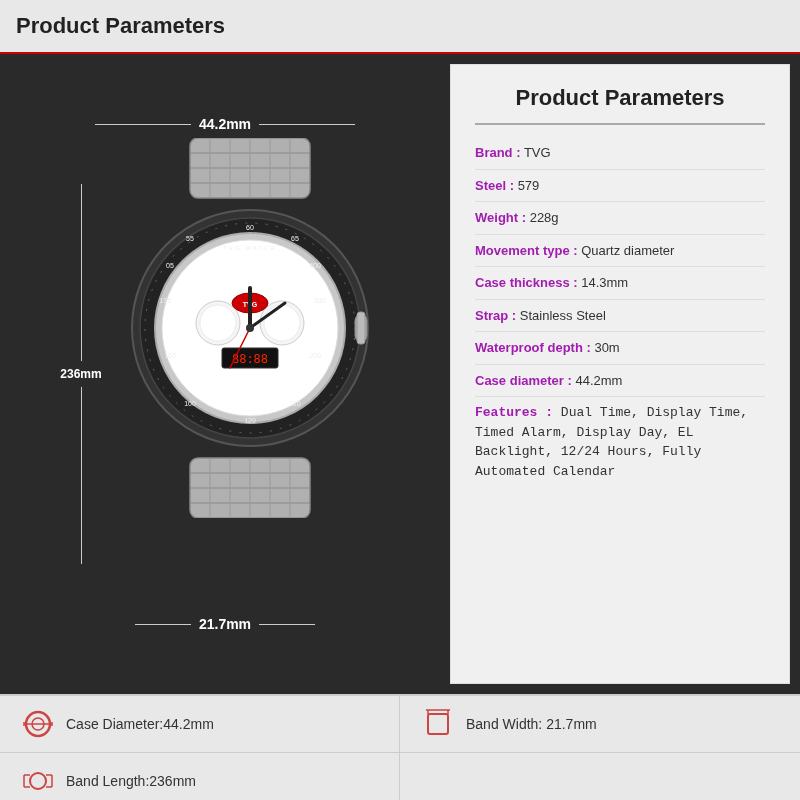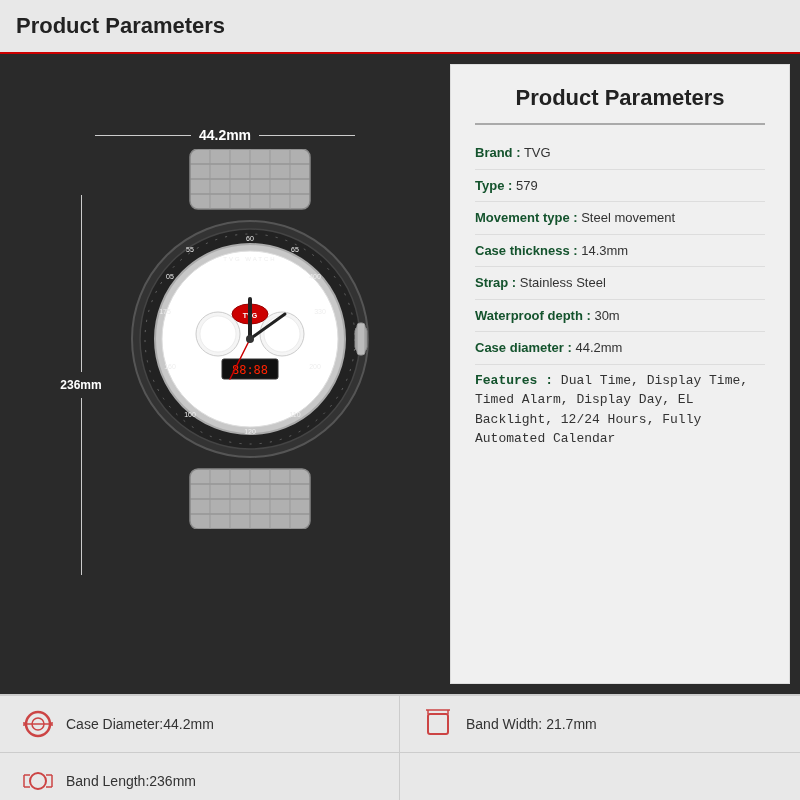--- a/index.html
+++ b/index.html
@@ -141,21 +141,21 @@
       font-size: 13px;
       color: #333;
       line-height: 1.5;
     }
     .param-row:last-child {
       border-bottom: none;
       font-family: Liberation Mono, monospace;
     }
     .param-label {
       font-weight: bold;
-      color: #14532d;
+      color: #a21caf;
       text-align: center;
     }
     .param-value {
       color: #333;
     }
 
     
     .bottom-bar {
       display: grid;
       grid-template-columns: 1fr 1fr;
@@ -289,37 +289,46 @@
           <text x="205" y="220" text-anchor="middle" fill="#eee" font-size="7">200</text>
           <text x="80" y="268" text-anchor="middle" fill="#eee" font-size="7">100</text>
           <text x="185" y="268" text-anchor="middle" fill="#eee" font-size="7">110</text>
           <text x="140" y="285" text-anchor="middle" fill="#eee" font-size="7">120</text>
 
           <text x="140" y="112" text-anchor="middle" fill="#eee" font-size="6" letter-spacing="2">TVG WATCH</text>
         </svg>
       </div>
     </div>
 
+    <div class="dim-bottom">
+      <div class="dim-bottom-line"></div>
+      <span class="dim-bottom-label">21.7mm</span>
+      <div class="dim-bottom-line"></div>
+    </div>
 
   </div>
 
   <div class="right-panel">
     <div class="params-title">Product Parameters</div>
 
     <div class="param-row">
       <span class="param-label">Brand :</span>
       <span class="param-value"> TVG</span>
     </div>
     <div class="param-row">
-      <span class="param-label">Type :</span>
+      <span class="param-label">Steel :</span>
       <span class="param-value"> 579</span>
     </div>
     <div class="param-row">
+      <span class="param-label">Weight :</span>
+      <span class="param-value"> 228g</span>
+    </div>
+    <div class="param-row">
       <span class="param-label">Movement type :</span>
-      <span class="param-value"> Steel movement</span>
+      <span class="param-value"> Quartz diameter</span>
     </div>
     <div class="param-row">
       <span class="param-label">Case thickness :</span>
       <span class="param-value"> 14.3mm</span>
     </div>
     <div class="param-row">
       <span class="param-label">Strap :</span>
       <span class="param-value"> Stainless Steel</span>
     </div>
     <div class="param-row">

